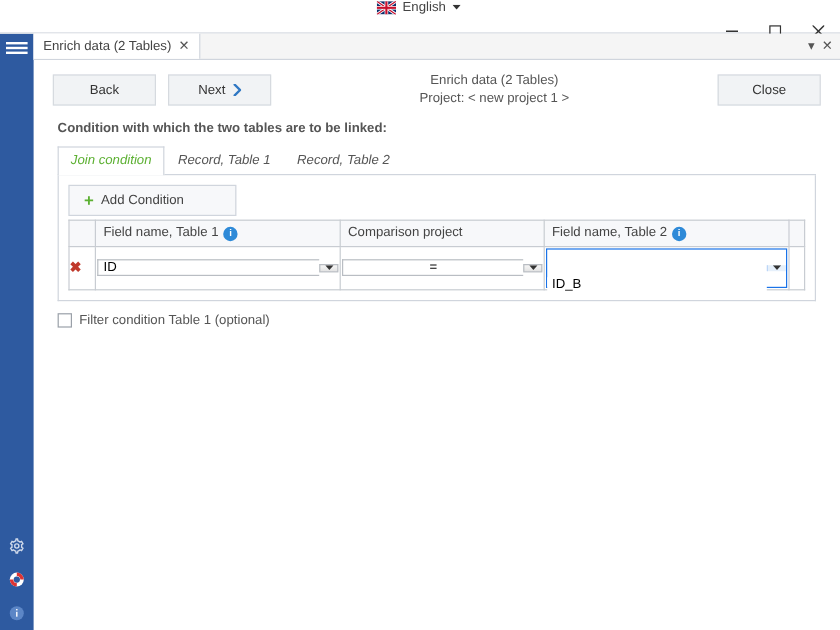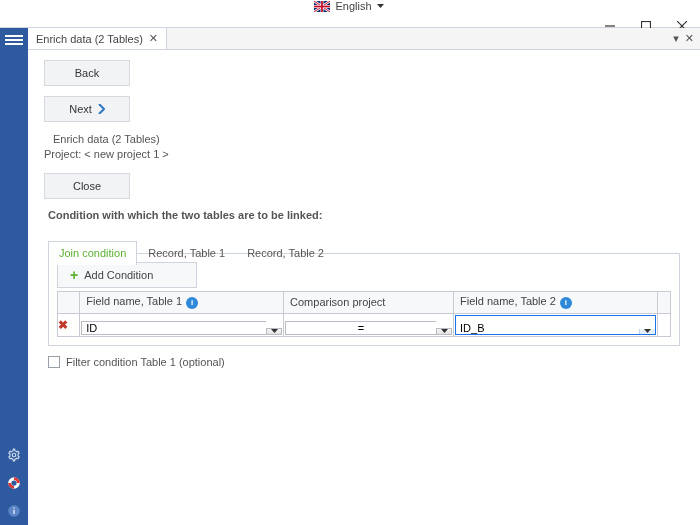--- a/index.html
+++ b/index.html
@@ -15,39 +15,39 @@
   .leftbar { width: 28px; background: #2e5aa0; display: flex; flex-direction: column; align-items: center; padding-top: 5px; }
   .hamb { width: 18px; height: 14px; }
   .hamb div { height: 2px; background: #fff; margin: 2px 0; }
   .leftbar .spacer { flex: 1; }
   .leftbar .licon { width: 16px; height: 16px; margin: 6px 0; display:flex; align-items:center; justify-content:center;}
   .content { flex: 1; display: flex; flex-direction: column; min-width: 0; }
   .doctabs { height: 22px; display: flex; align-items: stretch; border-bottom: 1px solid #d0d5dd; background: #f5f5f5; position: relative; }
   .doctab { display: flex; align-items: center; gap: 6px; padding: 0 8px; background: #fff; border-right: 1px solid #d0d5dd; font-size: 11px; color: #444; }
   .doctab .x { font-size: 11px; color: #555; }
   .doctabs .rightctl { margin-left: auto; display: flex; align-items: center; gap: 6px; padding-right: 6px; color:#555;}
-  .wizardrow { display: flex; align-items: flex-start; padding: 10px 16px; gap: 10px; flex-direction: column; }
+  .wizardrow { display: flex; align-items: center; padding: 10px 16px; gap: 10px; }
   .btn { height: 26px; min-width: 86px; padding: 0 16px; background: #f1f3f5; border: 1px solid #d6dadf; display: inline-flex; align-items: center; justify-content: center; gap: 6px; color: #333; font-size: 11px; cursor: pointer; }
   .wizard-center { flex: 1; text-align: center; line-height: 1.4; font-size: 11px; color: #555; }
   .main { padding: 0 20px 14px 20px; flex:1; overflow:auto;}
   .section-title { font-weight: 600; color: #555; margin: 0 0 8px 0; font-size: 11px; }
   .tabs { display: flex; border-bottom: 1px solid #d0d5dd; }
-  .tab { padding: 5px 10px 6px; font-size: 11px; color: #555; border: 1px solid transparent; border-bottom: none; position: relative; top: 12px; background: transparent; cursor: pointer; }
+  .tab { padding: 5px 10px 6px; font-size: 11px; color: #555; border: 1px solid transparent; border-bottom: none; position: relative; top: 1px; background: transparent; cursor: pointer; font-style: italic; }
   .tab.active { color: #5cb032; border-color: #d0d5dd; background: #fff; }
   .tabpanel { border: 1px solid #d0d5dd; border-top: none; padding: 8px; }
   .addbar { margin-bottom: 3px; }
   .addbtn { height: 26px; padding: 0 12px; border: 1px solid #d0d5dd; background: #f7f8fa; display: inline-flex; align-items: center; gap: 6px; font-size: 11px; color: #444; cursor: pointer; min-width: 140px; }
   .plus { color: #5cb032; font-weight: bold; font-size: 14px; line-height: 1; }
   table.cond { width: 100%; border-collapse: collapse; }
   table.cond th, table.cond td { border: 1px solid #c8ccd2; font-size: 11px; text-align: left; padding: 0; height: 22px; vertical-align: middle; }
   table.cond th { background: #f7f8fa; color: #444; font-weight: normal; padding: 0 6px; }
   table.cond th .info { display:inline-block; width:12px; height:12px; border-radius:50%; background:#2e8ad8; color:#fff; font-size:8px; line-height:12px; text-align:center; margin-left:4px; font-weight:bold;}
   .delcell { width: 24px; text-align: center; }
   .delcell .del { color:#c0392b; font-weight:bold; font-size:12px; cursor:pointer;}
-  .combo { display: flex; align-items: flex-end; height: 20px; margin: 1px; }
+  .combo { display: flex; align-items: center; height: 33px; margin: 1px; }
   .combo.focus { border: 1px solid #1a73e8; }
   .combo input { flex: 1; border: 1px solid #b9bdc3; border-right: none; padding: 0 4px; font: inherit; background:#fff;}
   .combo.focus input { border: none; background:#fff;margin-top:28px;}
   .combo .arrow { width: 16px; display: flex; align-items: center; justify-content: center; border: 1px solid #b9bdc3; background: linear-gradient(#f6f6f6,#e3e3e3); cursor:pointer;}
   .combo.focus .arrow { border:none; border-left:1px solid #bcd6f7; background:#e6f0fb;}
   .combo .arrow svg { width:7px; height:5px; }
   .combo.center input { text-align: center; }
   .filters { margin-top: 10px; }
   .chk { display: flex; align-items: center; gap: 6px; color: #555; font-size: 11px; margin: 5px 0; }
   .chk .box { width: 12px; height: 12px; border: 1px solid #9aa0a8; background: #fff; }

